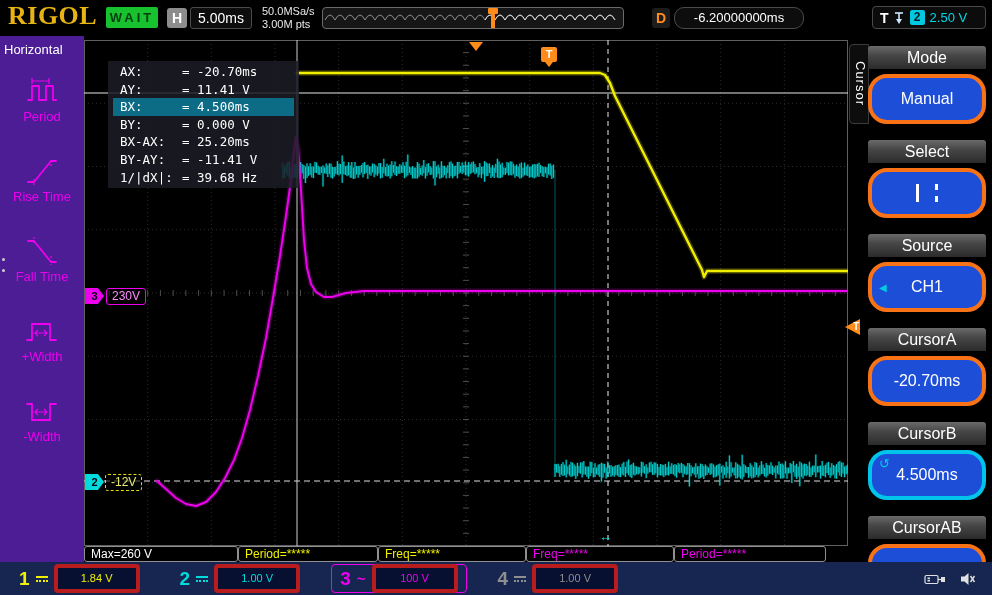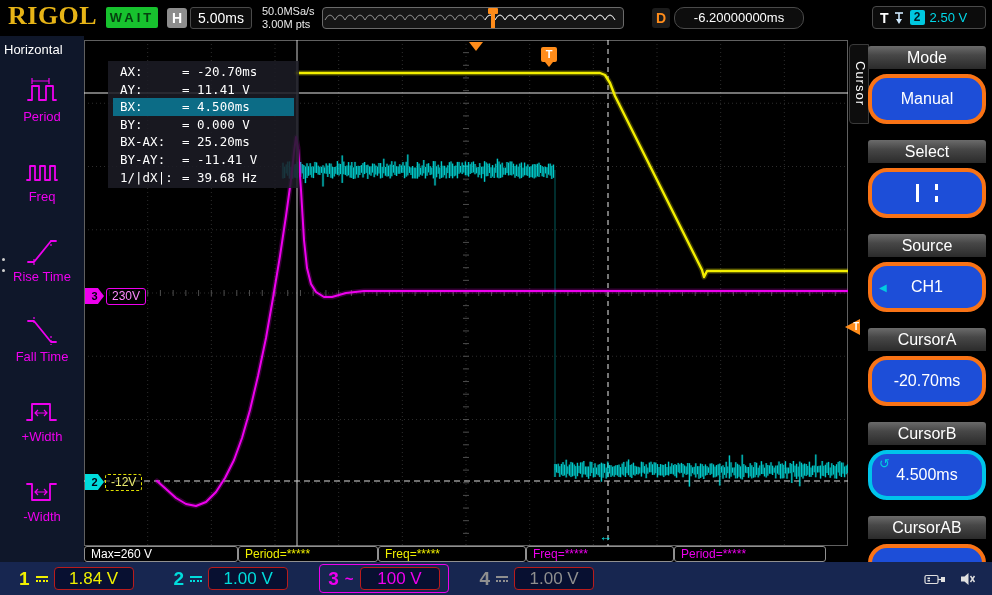--- a/index.html
+++ b/index.html
@@ -33,21 +33,21 @@
   .trig-group{position:absolute;right:6px;top:6px;width:114px;height:23px;border:1px solid #4a4a4a;
          border-radius:4px;background:#0c0c0c;display:flex;align-items:center;gap:5px;
          padding:0 7px;box-sizing:border-box;}
   .t-key{color:#fff;font-weight:bold;font-size:14px;}
   .slope-icon{width:11px;height:14px;}
   .t-src{width:15px;height:15px;background:#00c8e0;color:#001a22;font-weight:bold;font-size:12px;
          text-align:center;line-height:15px;border-radius:2px;}
   .t-lvl{color:#00d8e8;font-size:13px;}
 
   
-  .sidebar{position:absolute;left:0;top:36px;width:84px;height:526px;background:#0f172a;}
+  .sidebar{position:absolute;left:0;top:36px;width:84px;height:526px;background:#4c1d95;}
   .sb-title{color:#fff;font-size:13px;padding:6px 0 2px 4px;}
   .sb-item{height:80px;display:flex;flex-direction:column;align-items:center;
          justify-content:center;gap:1px;}
   .sb-icon{width:38px;height:34px;}
   .sb-label{color:#ee00ee;font-size:13px;white-space:nowrap;}
   .sb-dots{position:absolute;left:2px;top:214px;}
   .sb-dots i{display:block;width:3px;height:3px;border-radius:50%;background:#cfcfcf;margin:8px 0;}
 
   
   .plot{position:absolute;left:84px;top:40px;width:764px;height:506px;background:#000;}
@@ -105,22 +105,22 @@
         display:flex;align-items:center;box-sizing:border-box;padding:0 10px;}
   #channels{display:flex;gap:22px;}
   .chan{display:flex;align-items:center;gap:6px;height:27px;padding:0 8px;
         border:1px solid transparent;border-radius:4px;}
   .chan.selected{border-color:#ee00ee;}
   .chan-num{font-size:19px;font-weight:bold;}
   .chan-coup.dc{display:inline-flex;flex-direction:column;gap:2px;width:12px;}
   .dc-top{border-top:2px solid currentColor;}
   .dc-bot{border-top:2px dotted currentColor;}
   .chan-coup.ac{font-size:15px;font-weight:bold;}
-  .chan-val{background:#081031;border:1px solid #b91c1c;border-radius:4px;height:21px;line-height:21px;
-        padding:0 10px;font-size:17px;min-width:58px;text-align:center;}
+  .chan-val{background:#081031;border:4px solid #b91c1c;border-radius:4px;height:21px;line-height:21px;
+        padding:0 10px;font-size:11px;min-width:58px;text-align:center;}
   .sb-icons{margin-left:auto;display:flex;gap:14px;align-items:center;padding-right:6px;}
 </style>
 </head>
 <body>
 
 <div class="screen">
 
   <header class="topbar">
     <div class="brand">RIGOL</div>
     <div class="status-badge">WAIT</div>
@@ -159,26 +159,20 @@
     <div class="sb-title">Horizontal</div>
     <div id="sb-items">
   <div class="sb-item">
     <svg class="sb-icon" viewBox="0 0 34 34">
             <path d="M3,26 h4 V12 h7 V26 h7 V12 h7 V26 h3" stroke="#ee00ee" fill="none" stroke-width="1.8" stroke-linejoin="round" stroke-linecap="round"></path>
             <path d="M7,7 H24 M7,4 V10 M24,4 V10" stroke="#ee00ee" fill="none" stroke-width="1.2"></path>
           </svg>
     <div class="sb-label">Period</div>
   </div>
 
-  <div class="sb-item">
-    <svg class="sb-icon" viewBox="0 0 34 34">
-            <path d="M2,26 h3 V12 h5 V26 h5 V12 h5 V26 h5 V12 h5 V26 h2" stroke="#ee00ee" fill="none" stroke-width="1.8" stroke-linejoin="round" stroke-linecap="round"></path>
-          </svg>
-    <div class="sb-label">Freq</div>
-  </div>
 
   <div class="sb-item">
     <svg class="sb-icon" viewBox="0 0 34 34">
             <path d="M3,28 h6 L26,7 h5" stroke="#ee00ee" fill="none" stroke-width="1.8" stroke-linejoin="round" stroke-linecap="round"></path>
             <path d="M9,31 V24 M26,12 V4" stroke="#ee00ee" fill="none" stroke-width="1.2" stroke-dasharray="2 2"></path>
           </svg>
     <div class="sb-label">Rise Time</div>
   </div>
 
   <div class="sb-item">

